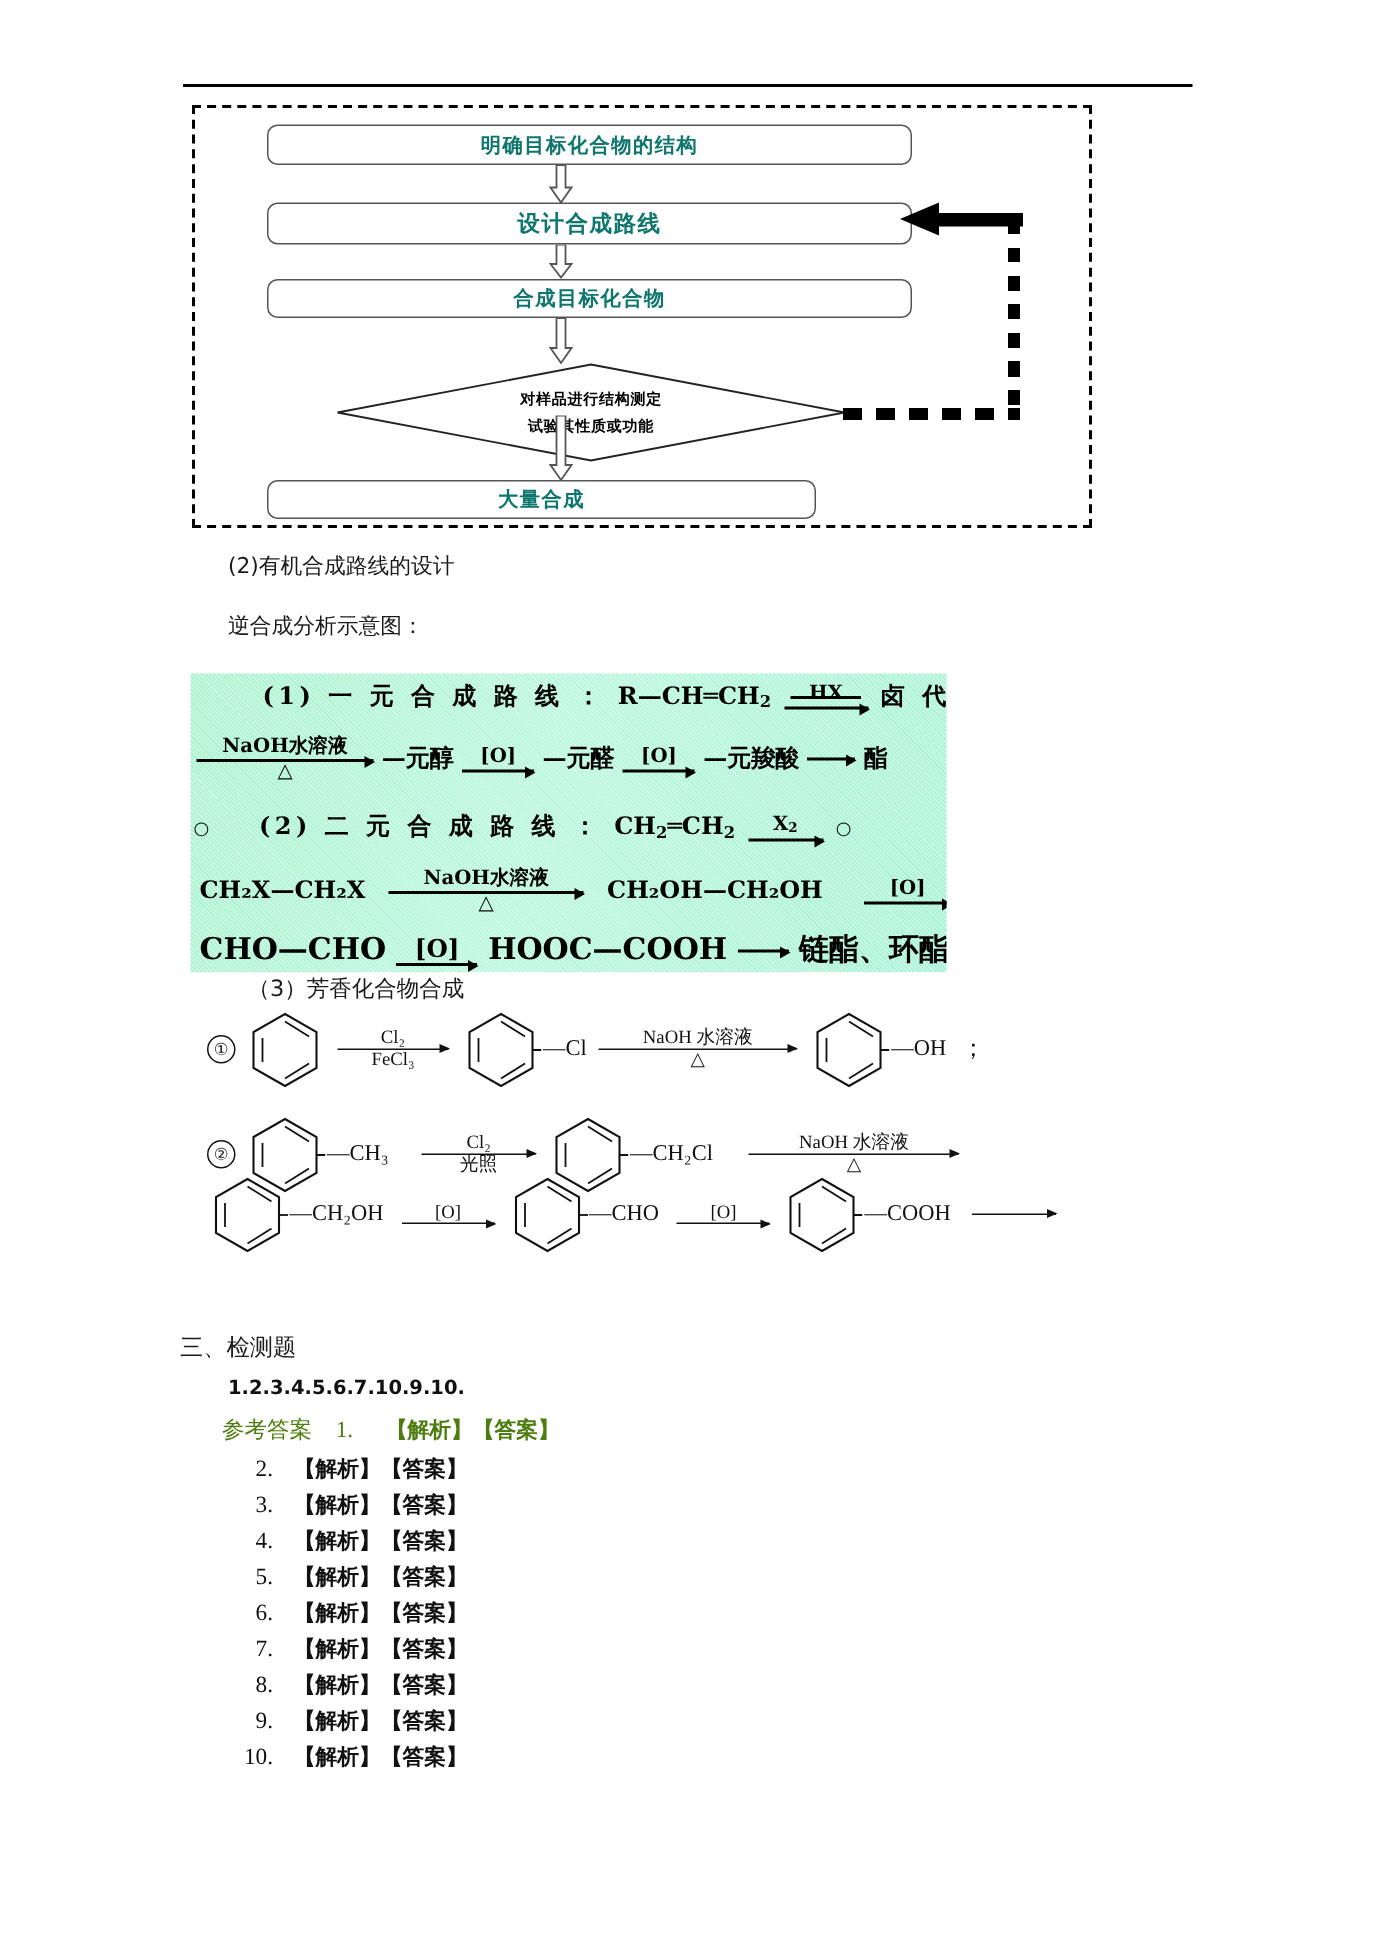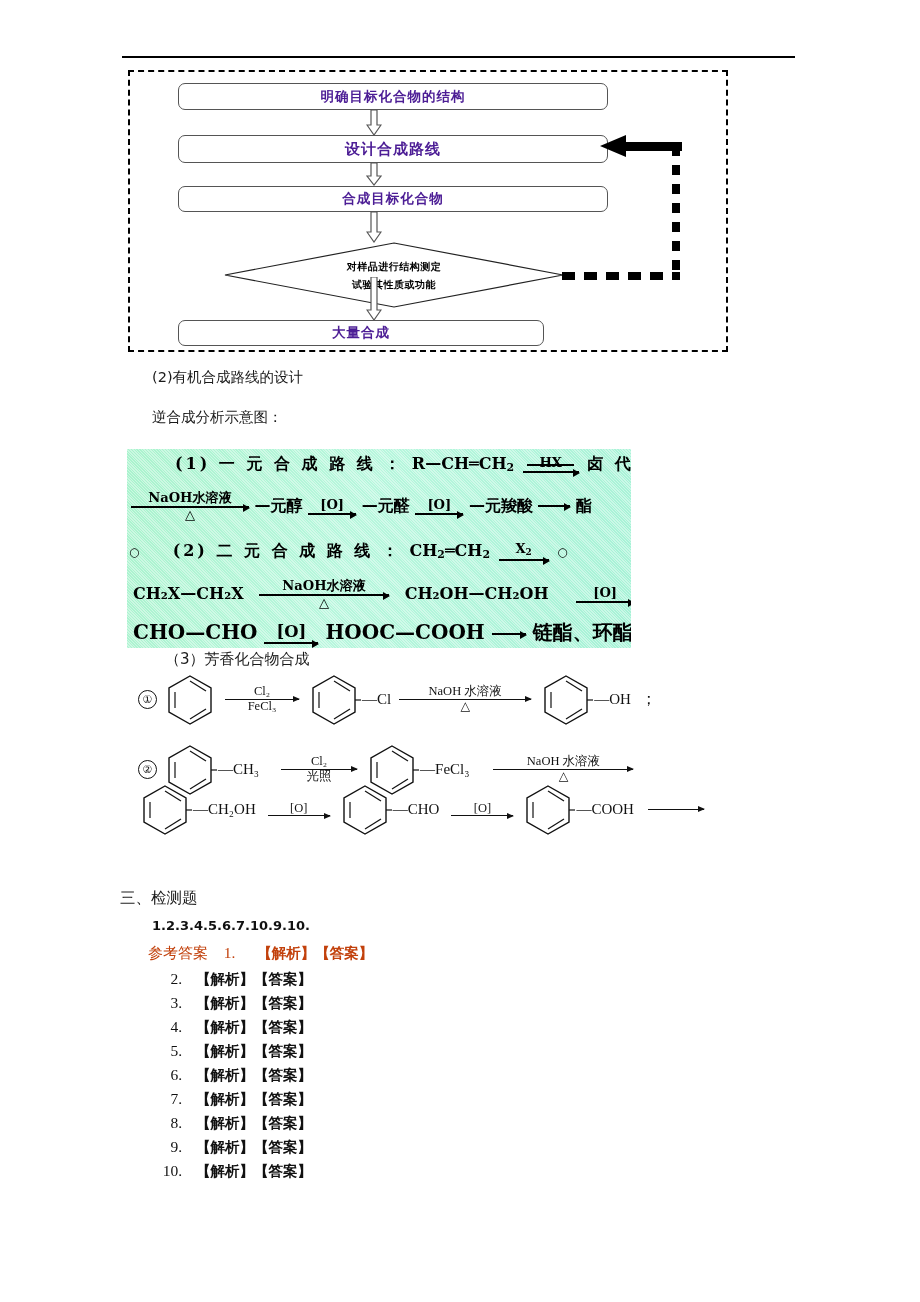--- a/index.html
+++ b/index.html
@@ -18,21 +18,21 @@
   
   .flow-wrap{
     position:absolute;left:128px;top:70px;width:600px;height:282px;
     border:2px dashed #000;box-sizing:border-box;
   }
   .fbox{
     position:absolute;border:1.4px solid #555;border-radius:7px;
     background:#fff;box-sizing:border-box;
     display:flex;align-items:center;justify-content:center;
     font-family:Liberation Serif, serif;
-    font-weight:bold;font-size:13.5px;letter-spacing:1px;color:#4c1d95;
+    font-weight:bold;font-size:13.5px;letter-spacing:1px;color:#0f766e;
   }
   .fbox.b1{left:48px;top:11px;width:430px;height:27px;}
   .fbox.b2{left:48px;top:63px;width:430px;height:28px;font-size:15px;}
   .fbox.b3{left:48px;top:114px;width:430px;height:26px;}
   .fbox.b5{left:48px;top:248px;width:366px;height:26px;}
 
   
   .varrow{position:absolute;width:16px;}
   .varrow svg{display:block;}
 
@@ -126,21 +126,21 @@
   
   .ansnum{
     position:absolute;left:152px;font-family:"DejaVu Sans","Liberation Sans",sans-serif;
     font-size:13px;font-weight:bold;white-space:nowrap;color:#111;
   }
   .ans-row{position:absolute;white-space:nowrap;
     font-family:"Liberation Serif","DejaVu Serif",serif;font-size:15.5px;color:#111;}
   .ans-row .num{display:inline-block;width:34px;text-align:right;margin-right:10px;}
   .ans-row .cn{font-family:"DejaVu Sans","Liberation Sans",sans-serif;font-weight:bold;font-size:14.5px;}
   .ans-lead{position:absolute;left:148px;white-space:nowrap;
-    font-family:"Liberation Serif","DejaVu Serif",serif;font-size:15.5px;color:#c2410c;}
+    font-family:"Liberation Serif","DejaVu Serif",serif;font-size:15.5px;color:#4d7c0f;}
   .ans-lead .cn{font-family:"DejaVu Sans","Liberation Sans",sans-serif;font-size:15px;}
   .ans-lead .cnb{font-family:"DejaVu Sans","Liberation Sans",sans-serif;font-weight:bold;font-size:14.5px;}
 </style>
 </head>
 <body>
 
 <div class="page">
 
   <div class="header-rule"></div>
 
@@ -342,21 +342,21 @@
     </span>
     <span class="benz">
       <svg width="54" height="54" viewBox="0 0 54 54">
         <polygon points="27,4 48,16 48,40 27,52 6,40 6,16" fill="none" stroke="#111" stroke-width="1.4"></polygon>
         <line x1="12" y1="20" x2="12" y2="36" stroke="#111" stroke-width="1.2"></line>
         <line x1="27" y1="9" x2="43" y2="19" stroke="#111" stroke-width="1.2"></line>
         <line x1="27" y1="47" x2="43" y2="37" stroke="#111" stroke-width="1.2"></line>
         <line x1="48" y1="28" x2="54" y2="28" stroke="#111" stroke-width="1.2"></line>
       </svg>
     </span>
-    <span class="sub-txt">—FeCl₃</span>
+    <span class="sub-txt">—CH₂Cl</span>
     <span class="arr2" style="width:140px;margin-left:24px;">
       <span class="over">NaOH 水溶液</span>
       <span class="ln"></span>
       <span class="under">△</span>
     </span>
   </div>
 
   <div class="bz-row r3">
     <span class="benz">
       <svg width="54" height="54" viewBox="0 0 54 54">

